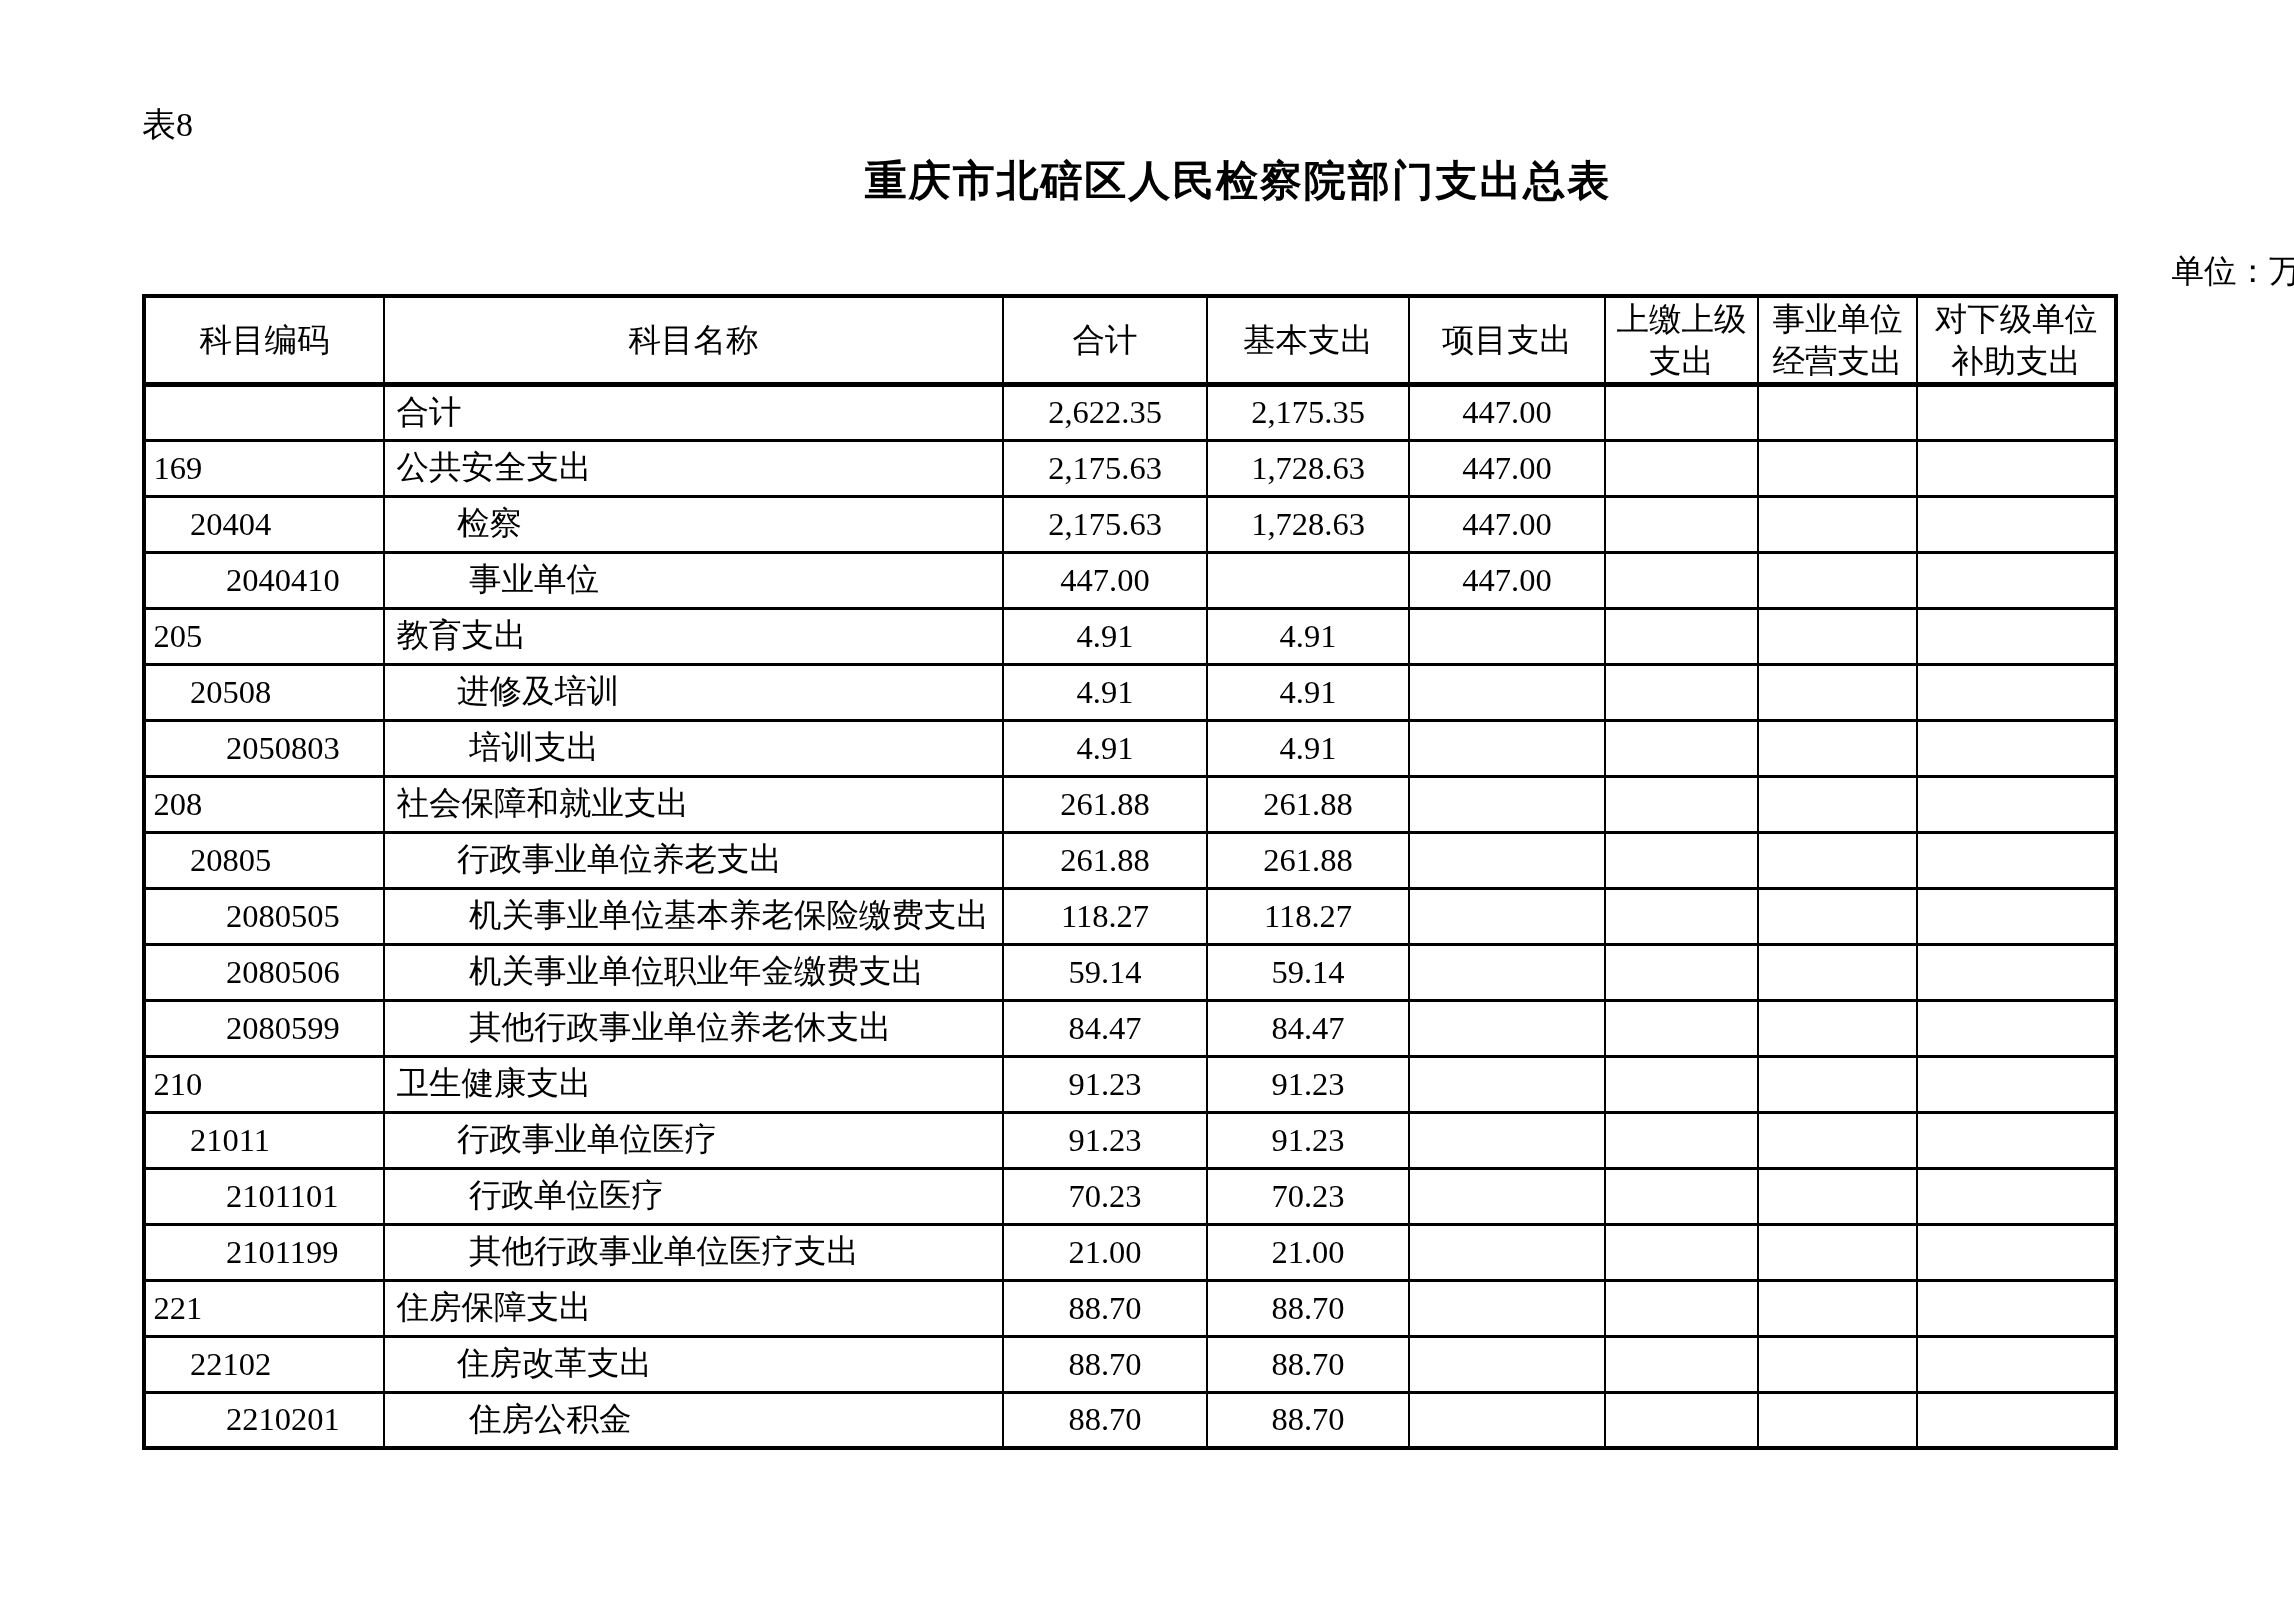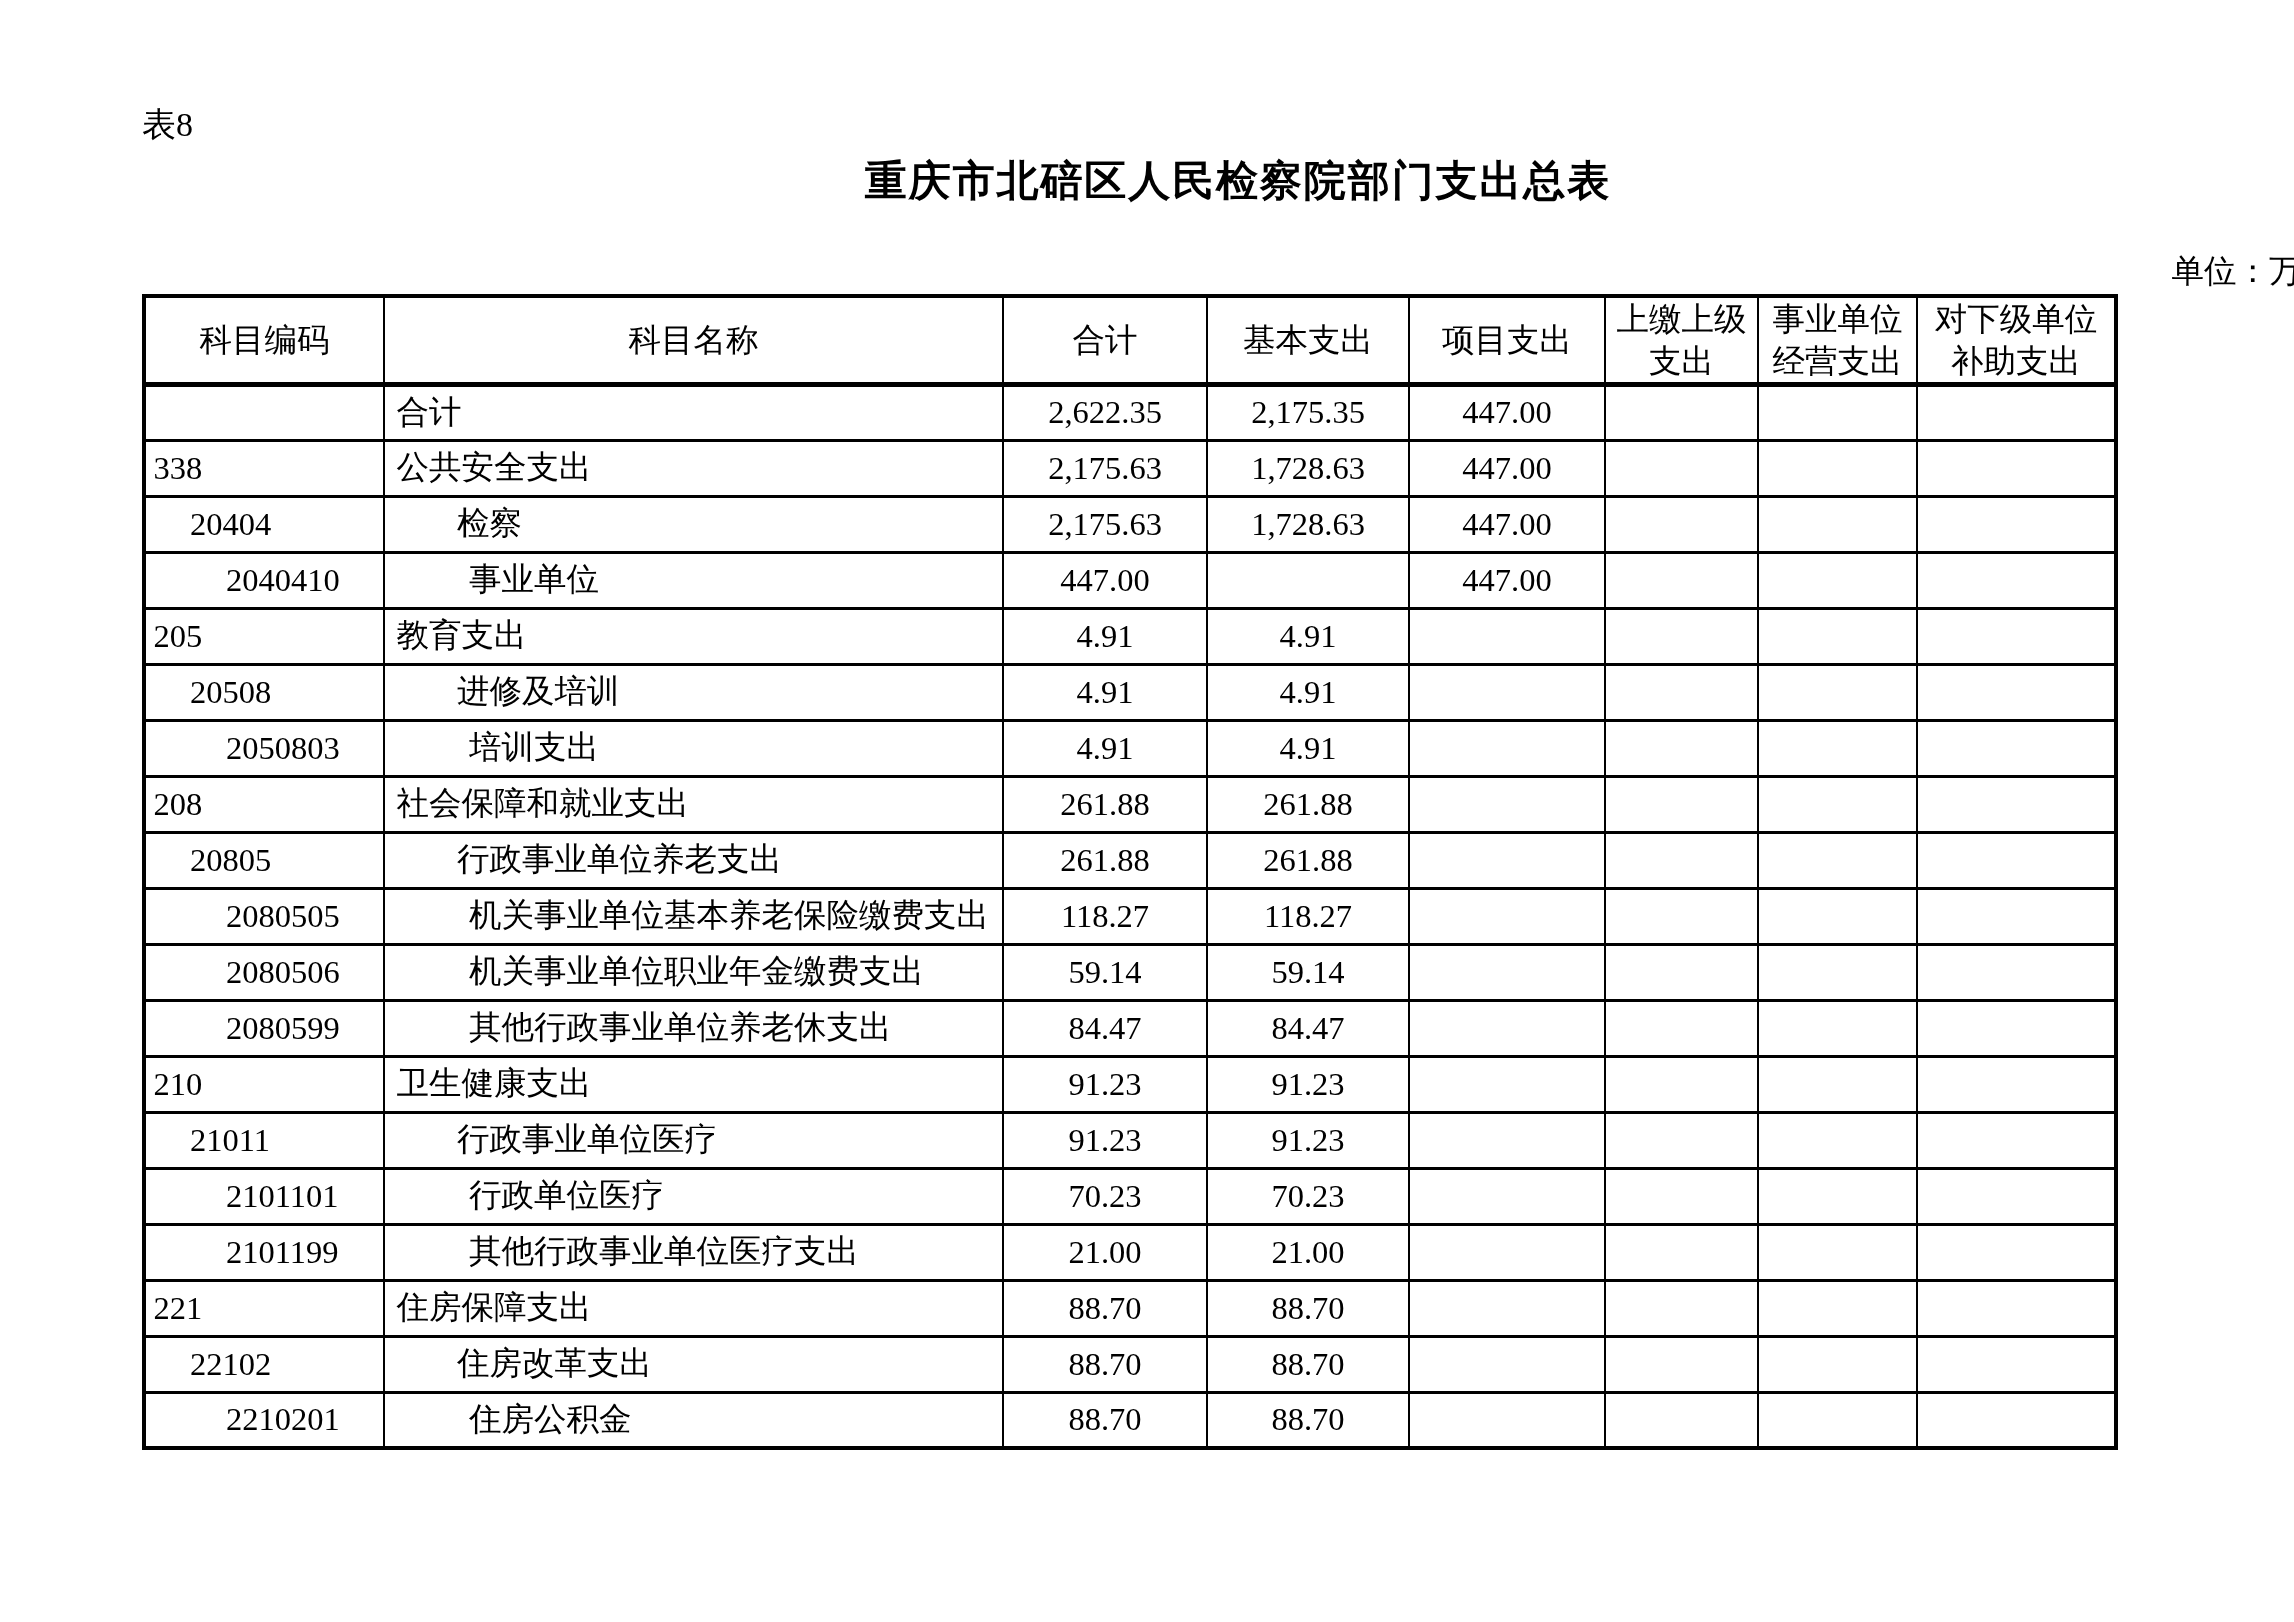--- a/index.html
+++ b/index.html
@@ -134,21 +134,21 @@
           <td class="col-code lvl-1"></td>
           <td class="col-name lvl-1">合计</td>
           <td class="col-total">2,622.35</td>
           <td class="col-basic">2,175.35</td>
           <td class="col-project">447.00</td>
           <td class="col-upper"></td>
           <td class="col-operating"></td>
           <td class="col-subsidy"></td>
         </tr>
         <tr>
-          <td class="col-code lvl-1">338</td>
+          <td class="col-code lvl-1">169</td>
           <td class="col-name lvl-1">公共安全支出</td>
           <td class="col-total">2,175.63</td>
           <td class="col-basic">1,728.63</td>
           <td class="col-project">447.00</td>
           <td class="col-upper"></td>
           <td class="col-operating"></td>
           <td class="col-subsidy"></td>
         </tr>
         <tr>
           <td class="col-code lvl-2">20404</td>

